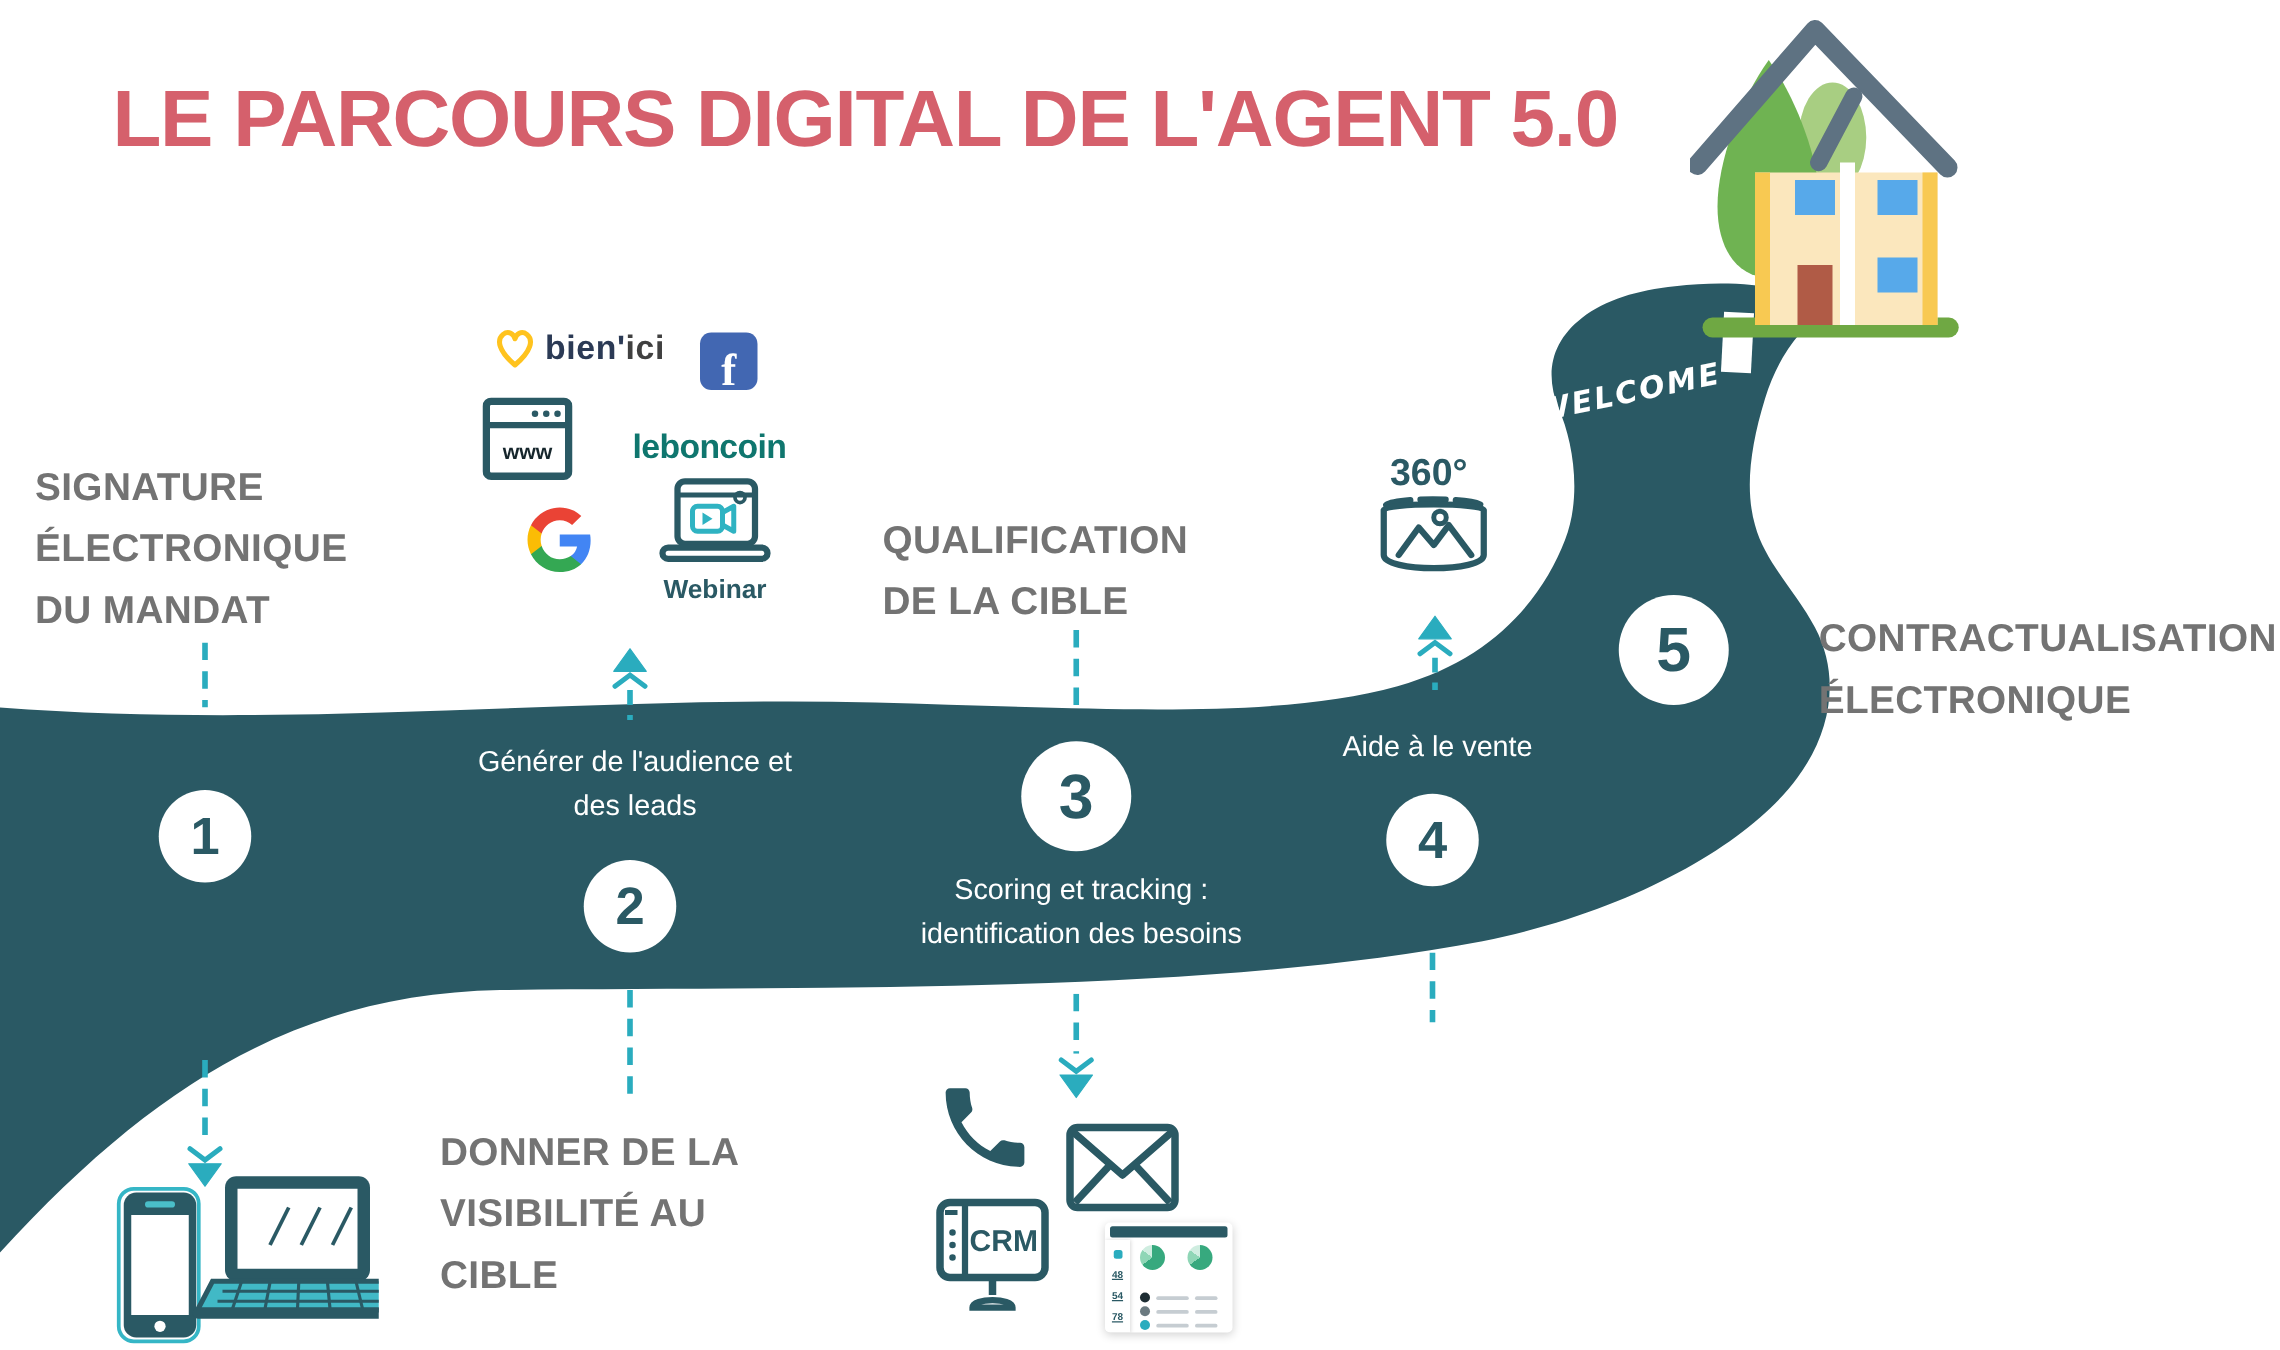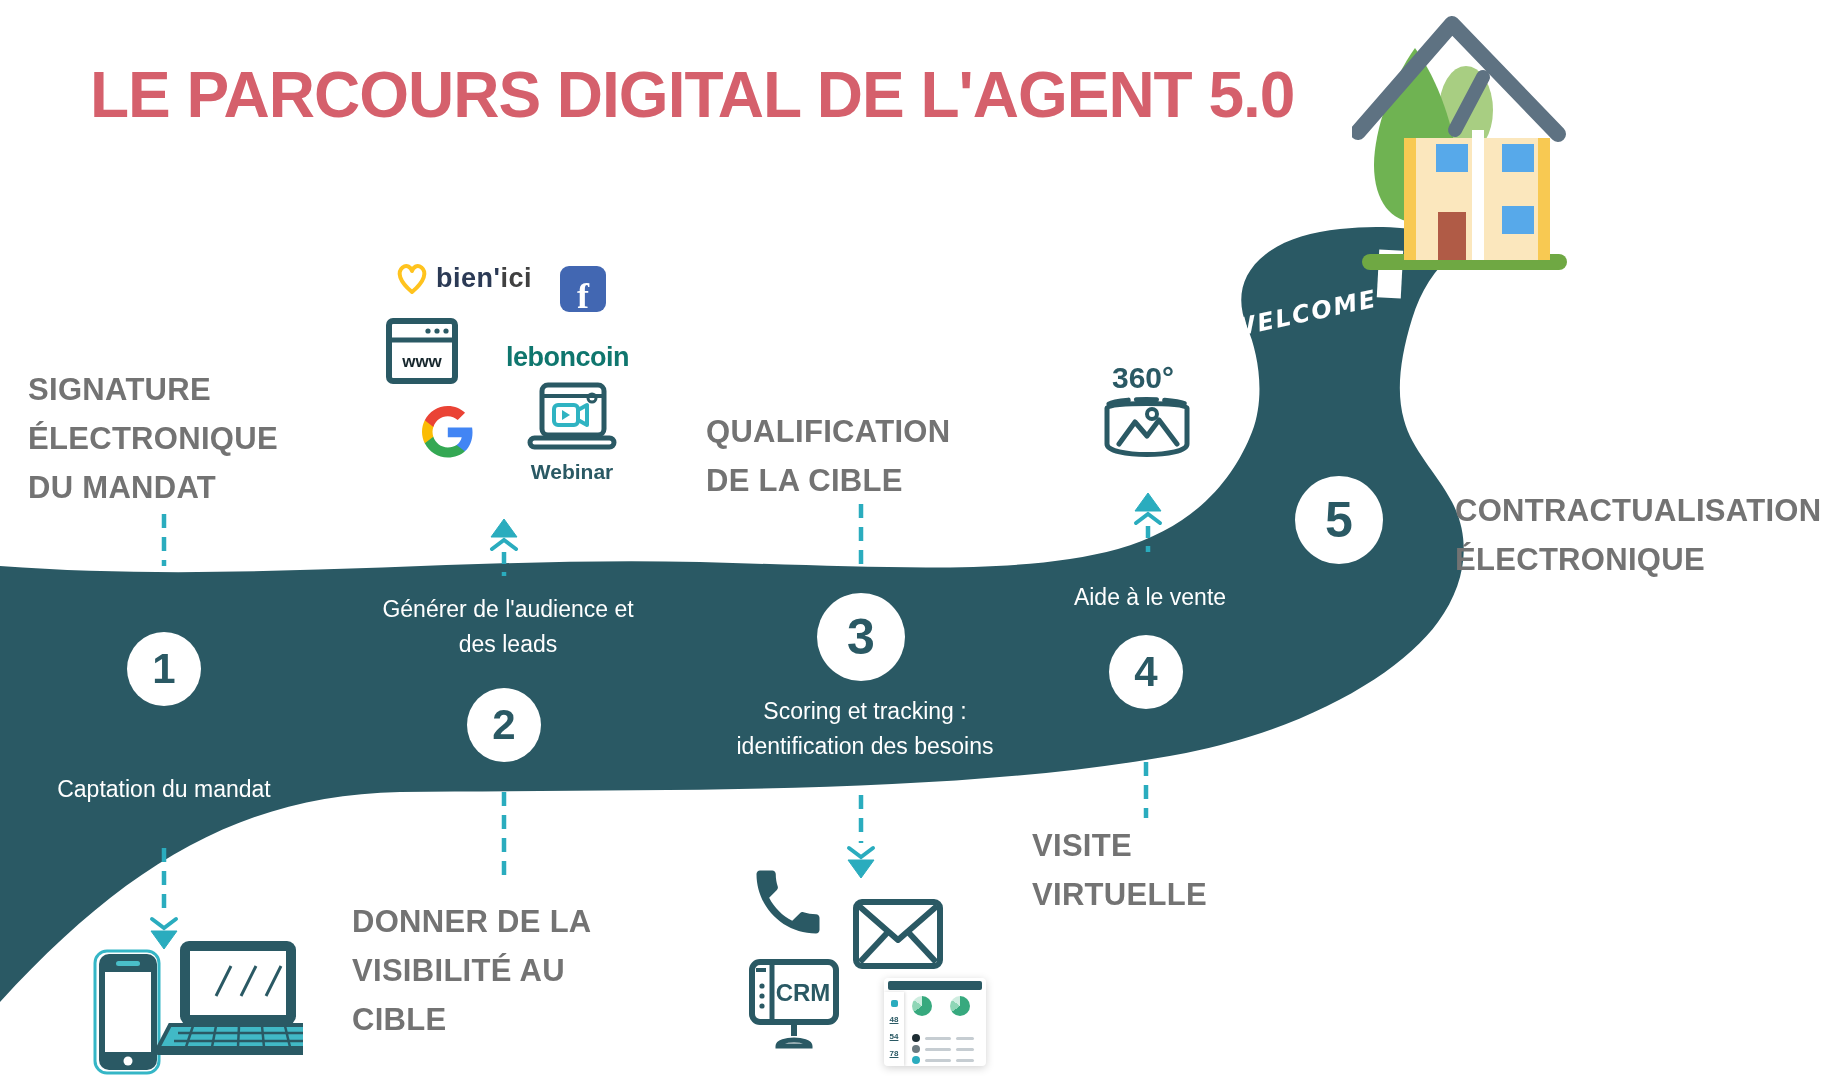--- a/index.html
+++ b/index.html
@@ -96,21 +96,20 @@
 
   <div class="heading" style="left:28px;top:366px;width:275px;">SIGNATURE
 ÉLECTRONIQUE
 DU MANDAT</div>
   <svg class="dash" style="left:160px;top:514px;" width="8" height="52">
     <line x1="4" y1="0" x2="4" y2="52" stroke="#2AACBE" stroke-width="4.5" stroke-dasharray="14 9"></line>
     </svg>
   <div class="step-circle c-small" style="left:127px;top:632px;">
     <span>1</span>
     </div>
-  <div class="road-label" style="left:34px;top:772px;width:260px;">Captation du mandat</div>
   <svg class="dash" style="left:160px;top:848px;" width="8" height="66">
     <line x1="4" y1="0" x2="4" y2="66" stroke="#2AACBE" stroke-width="4.5" stroke-dasharray="14 9"></line>
     </svg>
   <svg class="dash" style="left:149px;top:916px;" width="30" height="34">
     <path d="M3,3 L15,12 L27,3" stroke="#2AACBE" stroke-width="4" fill="none" stroke-linecap="round"></path>
     <path d="M2,15 L28,15 L15,33 Z" fill="#2AACBE" stroke="#2AACBE" stroke-linejoin="round"></path>
     </svg>
 
   <svg class="abs" style="left:88px;top:938px;" width="215" height="138" viewBox="0 0 215 138">
     <rect x="7" y="13" width="64" height="122" rx="12" fill="none" stroke="#35B6C6" stroke-width="3"></rect>
@@ -273,22 +272,20 @@
   <svg class="dash" style="left:1144px;top:526px;" width="8" height="26">
     <line x1="4" y1="0" x2="4" y2="26" stroke="#2AACBE" stroke-width="4.5" stroke-dasharray="12 8"></line>
     </svg>
   <div class="road-label" style="left:1020px;top:580px;width:260px;">Aide à le vente</div>
   <div class="step-circle c-small" style="left:1109px;top:635px;">
     <span>4</span>
     </div>
   <svg class="dash" style="left:1142px;top:762px;" width="8" height="56">
     <line x1="4" y1="0" x2="4" y2="56" stroke="#2AACBE" stroke-width="4.5" stroke-dasharray="14 9"></line>
     </svg>
-  <div class="heading" style="left:1032px;top:822px;width:230px;">VISITE
-VIRTUELLE</div>
 
   <div class="step-circle c-big" style="left:1295px;top:476px;">
     <span>5</span>
     </div>
   <div class="heading" style="left:1455px;top:487px;width:360px;">CONTRACTUALISATION
 ÉLECTRONIQUE</div>
 
 </div>
 
 </body></html>

